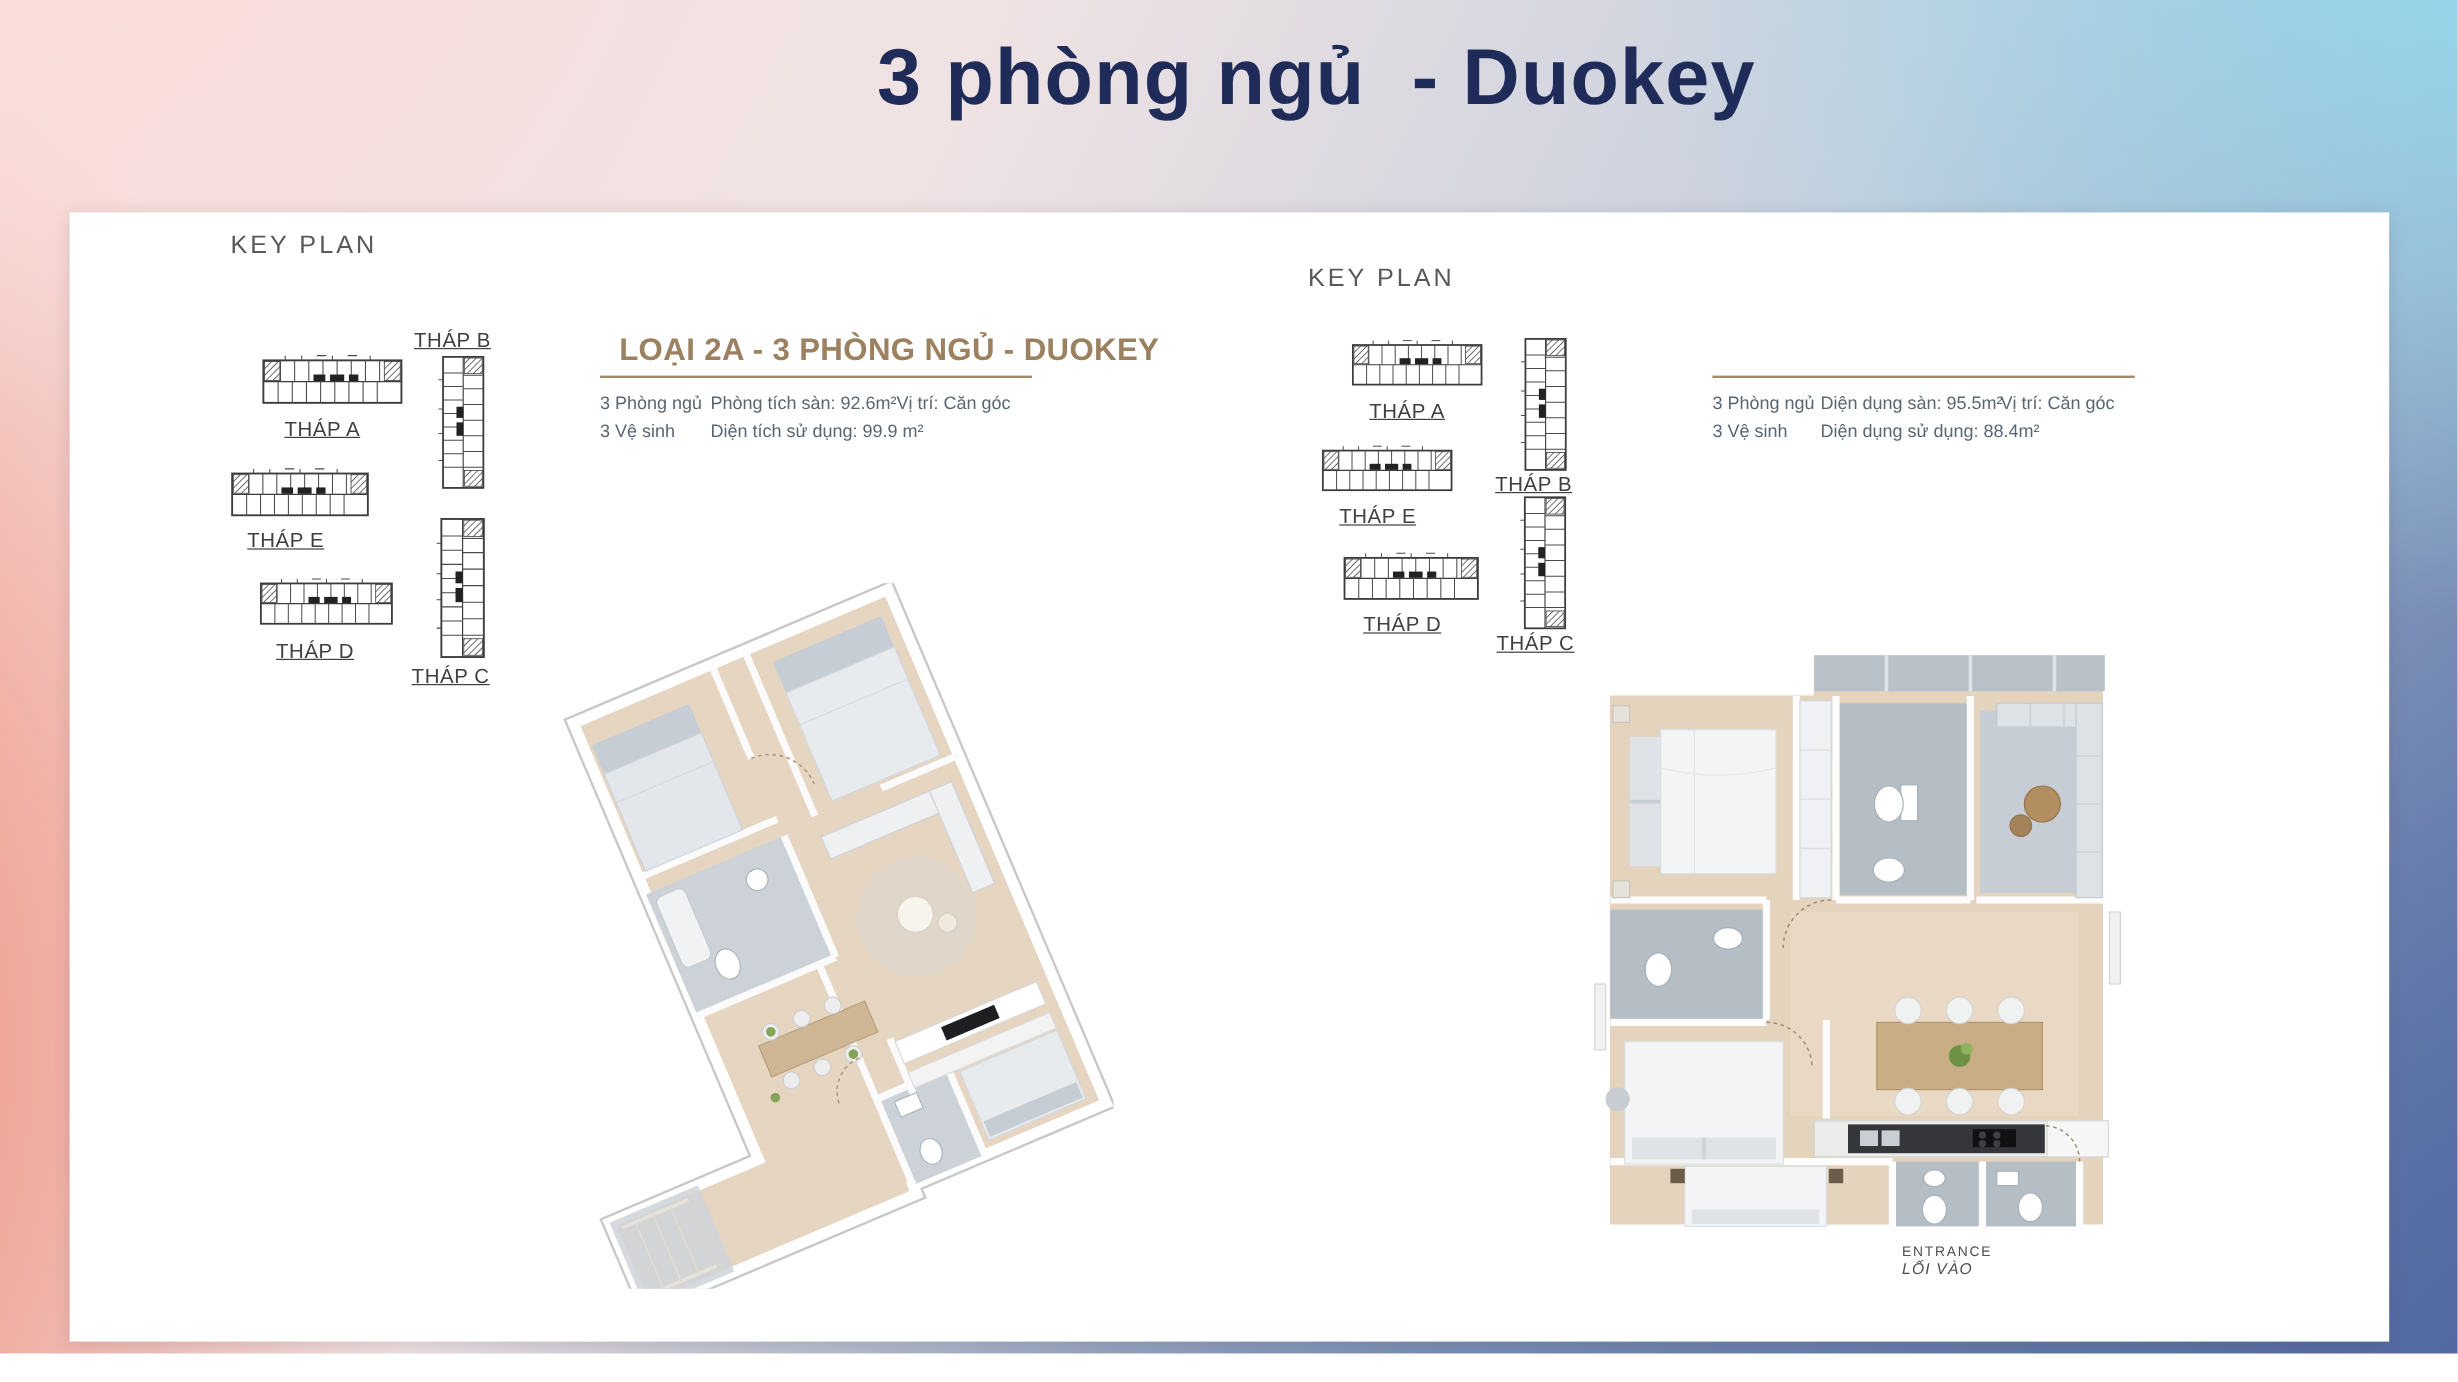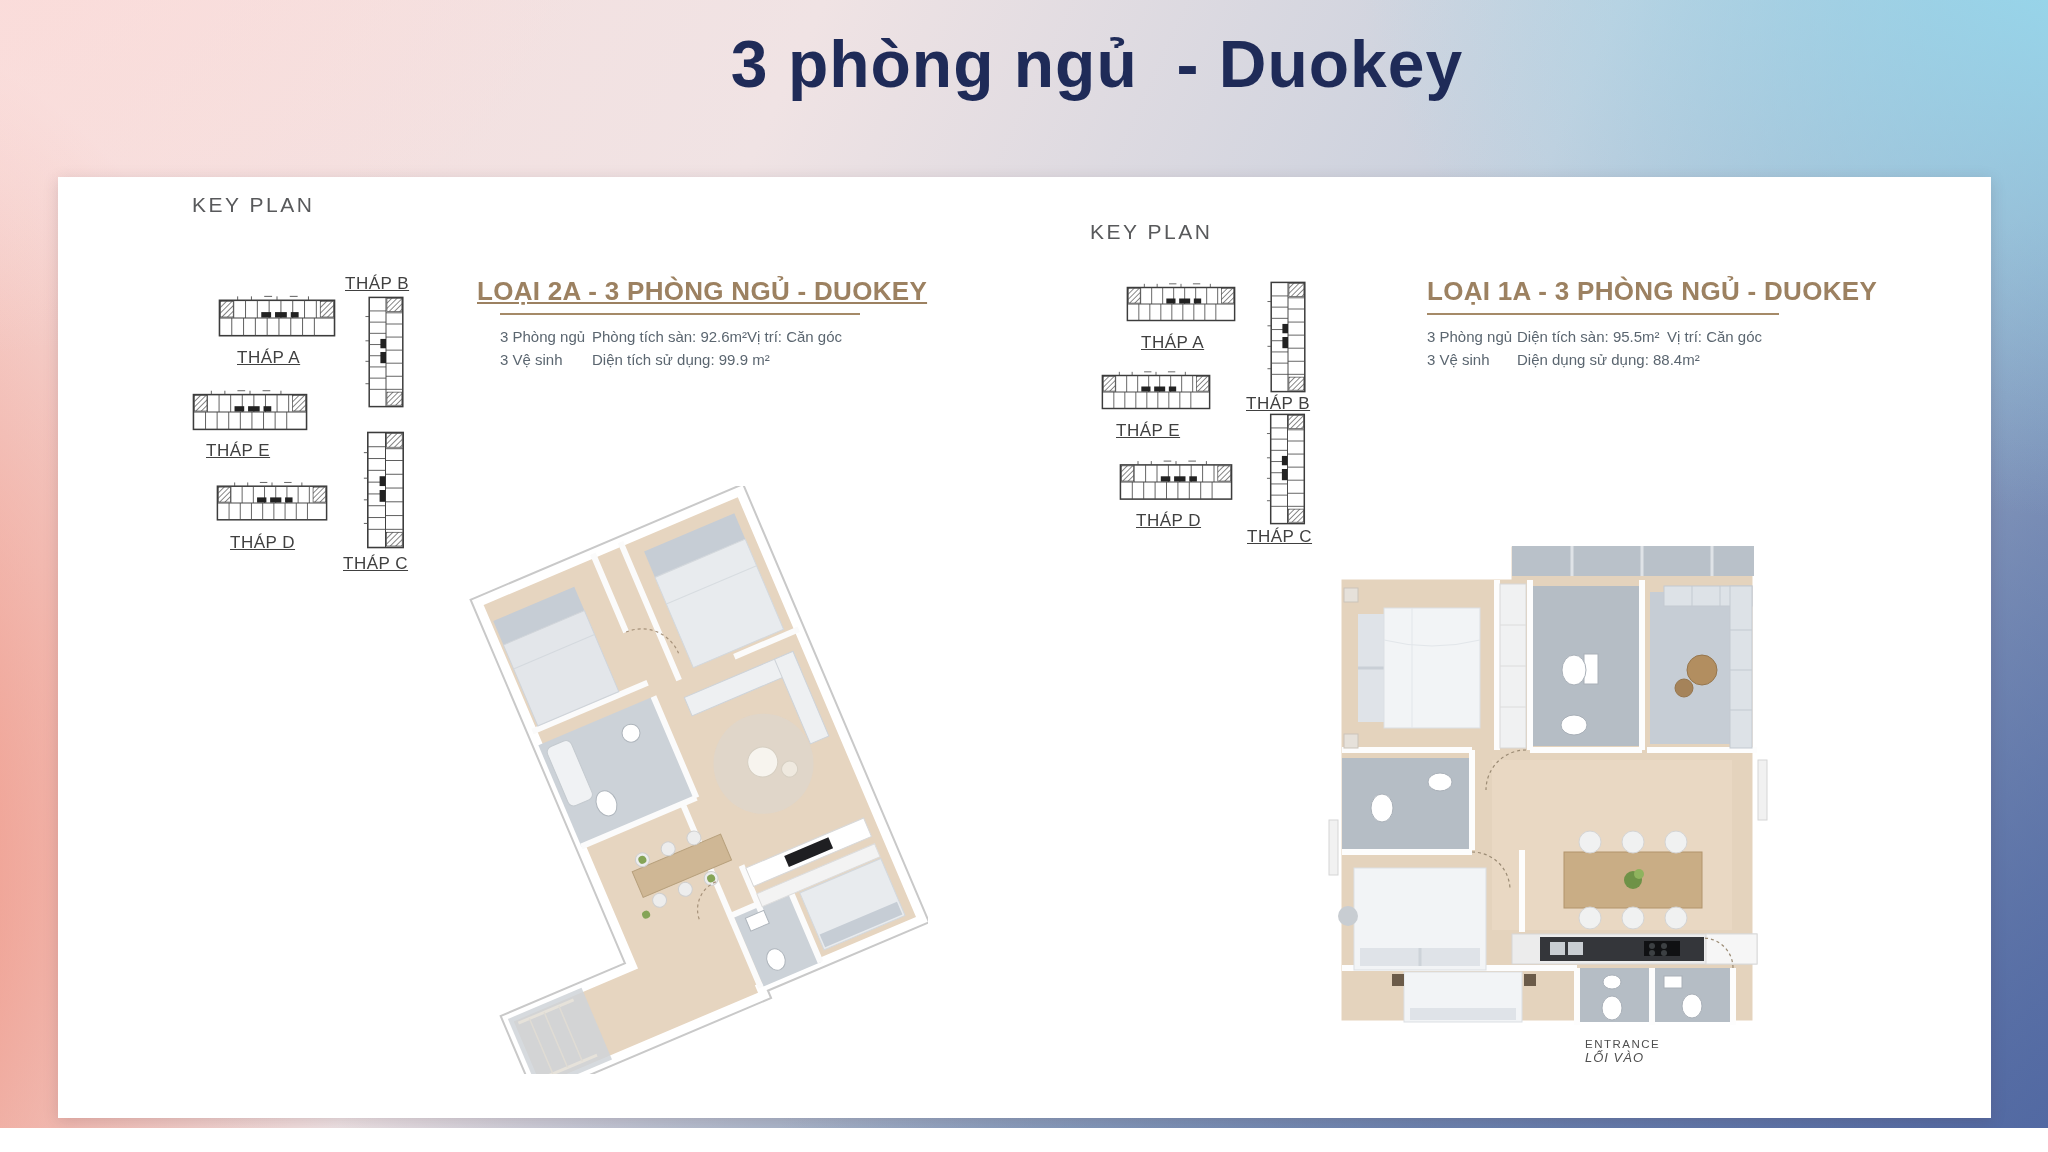--- a/index.html
+++ b/index.html
@@ -86,21 +86,21 @@
   <div class="tower-label" style="left:230px;top:533px;width:80px;">THÁP D</div>
   <div class="tower-label" style="left:345px;top:274px;width:80px;">THÁP B</div>
   <svg class="abs" style="left:358px;top:296px;" width="56" height="112">
       <use href="#tw-v"></use>
     </svg>
   <svg class="abs" style="left:357px;top:431px;" width="57" height="118">
       <use href="#tw-v"></use>
     </svg>
   <div class="tower-label" style="left:343px;top:554px;width:80px;">THÁP C</div>
 
-  <div class="abs unit-heading" style="left:477px;top:276px;text-decoration:underline;">LOẠI 2A - 3 PHÒNG NGỦ - DUOKEY</div>
+  <div class="abs unit-heading" style="left:516px;top:276px;">LOẠI 2A - 3 PHÒNG NGỦ - DUOKEY</div>
   <div class="abs heading-rule" style="left:500px;top:313px;width:360px;"></div>
   <div class="abs" style="left:500px;top:328px;width:560px;height:50px;">
     <span class="spec" style="left:0;top:0;">3 Phòng ngủ</span>
     <span class="spec" style="left:0;top:23px;">3 Vệ sinh</span>
     <span class="spec" style="left:92px;top:0;">Phòng tích sàn: 92.6m²</span>
     <span class="spec" style="left:92px;top:23px;text-align:center;">Diện tích sử dụng: 99.9 m²</span>
     <span class="spec" style="left:247px;top:0;">Vị trí: Căn góc</span>
   </div>
 
   <svg class="abs" style="left:408px;top:486px;" width="520" height="588" viewBox="0 0 520 588">
@@ -179,26 +179,25 @@
   <div class="tower-label" style="left:1136px;top:511px;width:80px;">THÁP D</div>
   <svg class="abs" style="left:1262px;top:281px;" width="52" height="112">
       <use href="#tw-v"></use>
     </svg>
   <div class="tower-label" style="left:1246px;top:394px;width:80px;">THÁP B</div>
   <svg class="abs" style="left:1261px;top:413px;" width="53" height="112">
       <use href="#tw-v"></use>
     </svg>
   <div class="tower-label" style="left:1247px;top:527px;width:80px;">THÁP C</div>
 
-  <div class="abs unit-heading" style="left:1427px;top:276px;">LOẠI 1A - 3 PHÒNG NGỦ - DUOKEY</div>
   <div class="abs heading-rule" style="left:1427px;top:313px;width:352px;"></div>
   <div class="abs" style="left:1427px;top:328px;width:560px;height:50px;">
     <span class="spec" style="left:0;top:0;">3 Phòng ngủ</span>
     <span class="spec" style="left:0;top:23px;">3 Vệ sinh</span>
-    <span class="spec" style="left:90px;top:0;">Diện tích sàn: 95.5m²</span>
+    <span class="spec" style="left:90px;top:0;">Diện dụng sàn: 95.5m²</span>
     <span class="spec" style="left:90px;top:23px;">Diện dụng sử dụng: 88.4m²</span>
     <span class="spec" style="left:240px;top:0;">Vị trí: Căn góc</span>
   </div>
 
   <svg class="abs" style="left:1312px;top:520px;" width="472" height="528" viewBox="0 0 472 528">
     <path d="M25,55 H195 V22 H445 V505 H25 Z" fill="none" stroke="#c9c9c9" stroke-width="4"></path>
     <path d="M25,55 H195 V22 H445 V505 H25 Z" fill="#e4d3bd" stroke="#ffffff" stroke-width="9"></path>
 
     <rect x="180" y="240" width="240" height="170" fill="#ecdcc6" opacity=".6"></rect>
 

